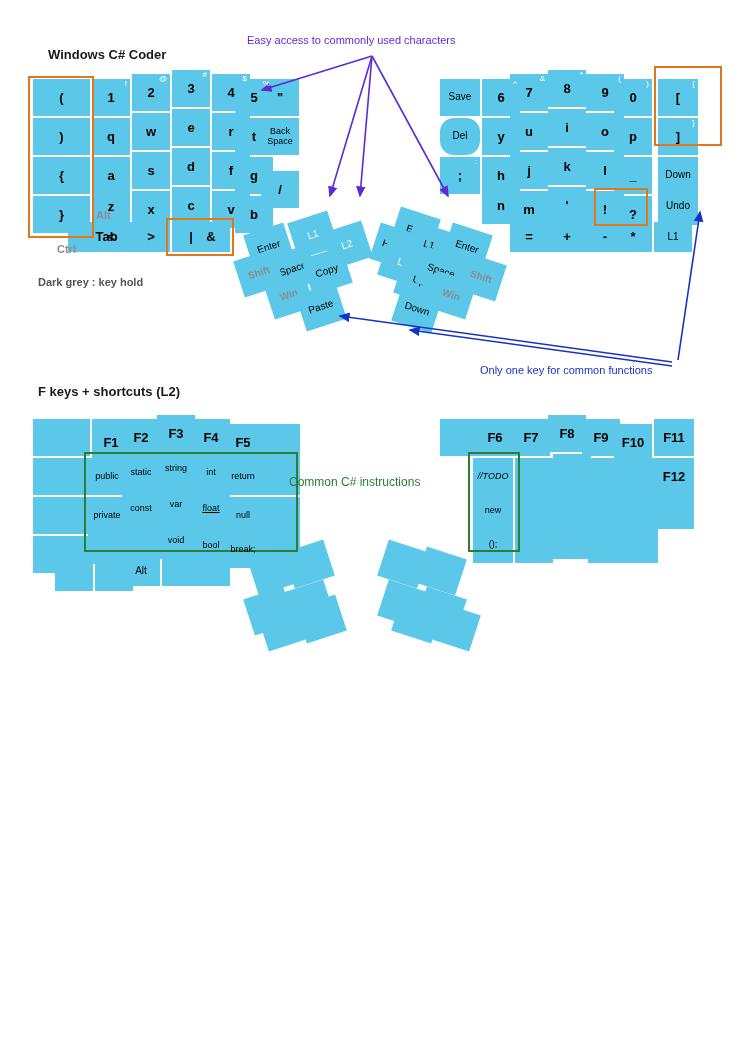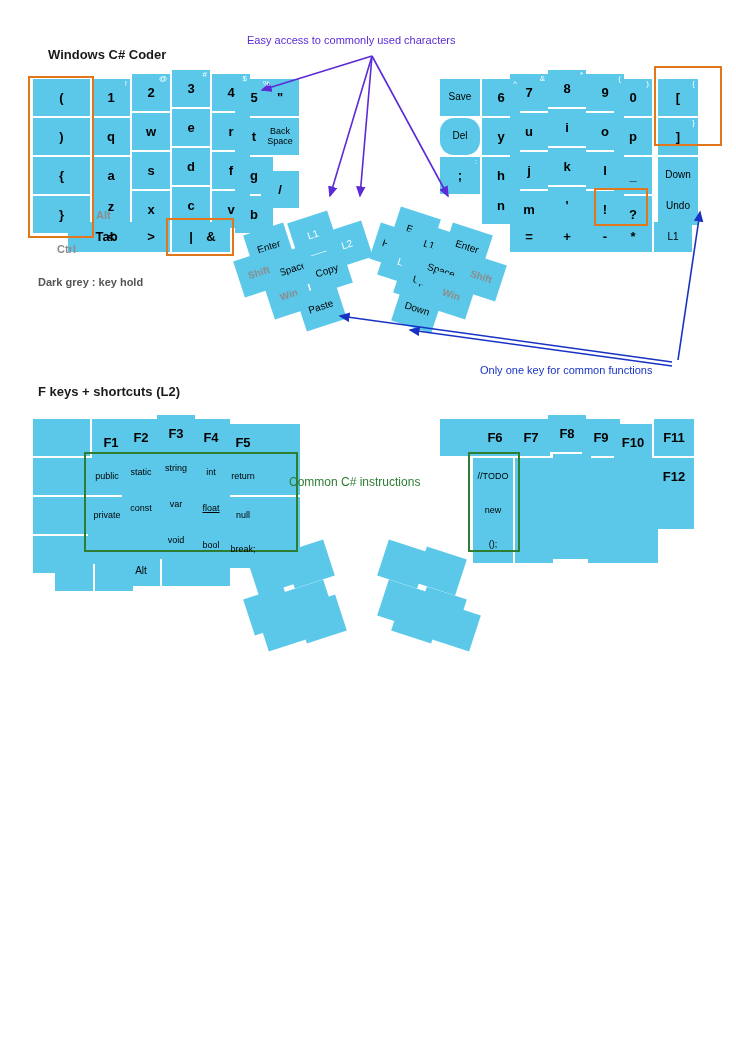--- a/index.html
+++ b/index.html
@@ -501,21 +501,21 @@
       </div>
       <div class="key bold" style="left: 582px; top: 419px; width: 38px; height: 37px;">
         <span class="main">F9</span>
       </div>
       <div class="key bold" style="left: 614px; top: 424px; width: 38px; height: 37px;">
         <span class="main">F10</span>
       </div>
       <div class="key bold" style="left: 654px; top: 419px; width: 40px; height: 37px;">
         <span class="main">F11</span>
       </div>
-      <div class="key tiny" style="left: 473px; top: 458px; width: 40px; height: 37px;">
+      <div class="key tiny" style="left: 473px; top: 458px; width: 40px; height: 37px; font-style: italic;">
         <span class="main">//TODO</span>
       </div>
       <div class="key " style="left: 515px; top: 458px; width: 38px; height: 37px;">
         <span class="main"></span>
       </div>
       <div class="key " style="left: 553px; top: 454px; width: 38px; height: 37px;">
         <span class="main"></span>
       </div>
       <div class="key " style="left: 588px; top: 458px; width: 38px; height: 37px;">
         <span class="main"></span>

